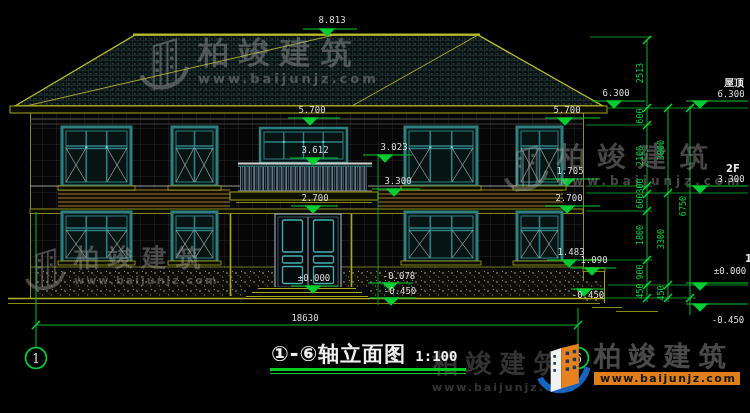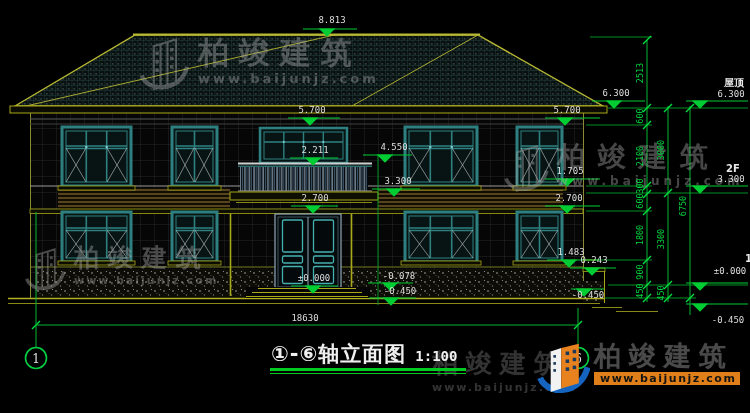--- a/index.html
+++ b/index.html
@@ -286,30 +286,30 @@
     <circle cx="578" cy="358" r="10.5" fill="none" stroke="#00d040" stroke-width="1.6"></circle>
   </g>
 </svg>
 
 <div class="lbl" style="left:332px;top:15px">8.813</div>
 <div class="lbl" style="left:616px;top:88px">6.300</div>
 <div class="flbl" style="left:734px;top:76px">屋顶</div>
 <div class="lbl" style="left:731px;top:89px">6.300</div>
 <div class="lbl" style="left:312px;top:105px">5.700</div>
 <div class="lbl" style="left:567px;top:105px">5.700</div>
-<div class="lbl" style="left:394px;top:142px">4.550</div>
-<div class="lbl" style="left:315px;top:145px">2.211</div>
+<div class="lbl" style="left:394px;top:142px">3.023</div>
+<div class="lbl" style="left:315px;top:145px">3.612</div>
 <div class="lbl" style="left:570px;top:166px">1.705</div>
 <div class="lbl" style="left:398px;top:176px">3.300</div>
 <div class="flbl" style="left:733px;top:163px">2F</div>
 <div class="lbl" style="left:731px;top:174px">3.300</div>
 <div class="lbl" style="left:315px;top:193px">2.700</div>
 <div class="lbl" style="left:569px;top:193px">2.700</div>
 <div class="lbl" style="left:571px;top:247px">1.483</div>
-<div class="lbl" style="left:594px;top:255px">0.243</div>
+<div class="lbl" style="left:594px;top:255px">1.090</div>
 <div class="lbl" style="left:314px;top:273px">±0.000</div>
 <div class="flbl" style="left:752px;top:253px">1F</div>
 <div class="lbl" style="left:730px;top:266px">±0.000</div>
 <div class="lbl" style="left:399px;top:271px">-0.078</div>
 <div class="lbl" style="left:400px;top:286px">-0.450</div>
 <div class="lbl" style="left:588px;top:290px">-0.450</div>
 <div class="lbl" style="left:728px;top:315px">-0.450</div>
 <div class="lbl" style="left:305px;top:313px">18630</div>
 
 <div class="vdim" style="left:640px;top:73px">2513</div>

